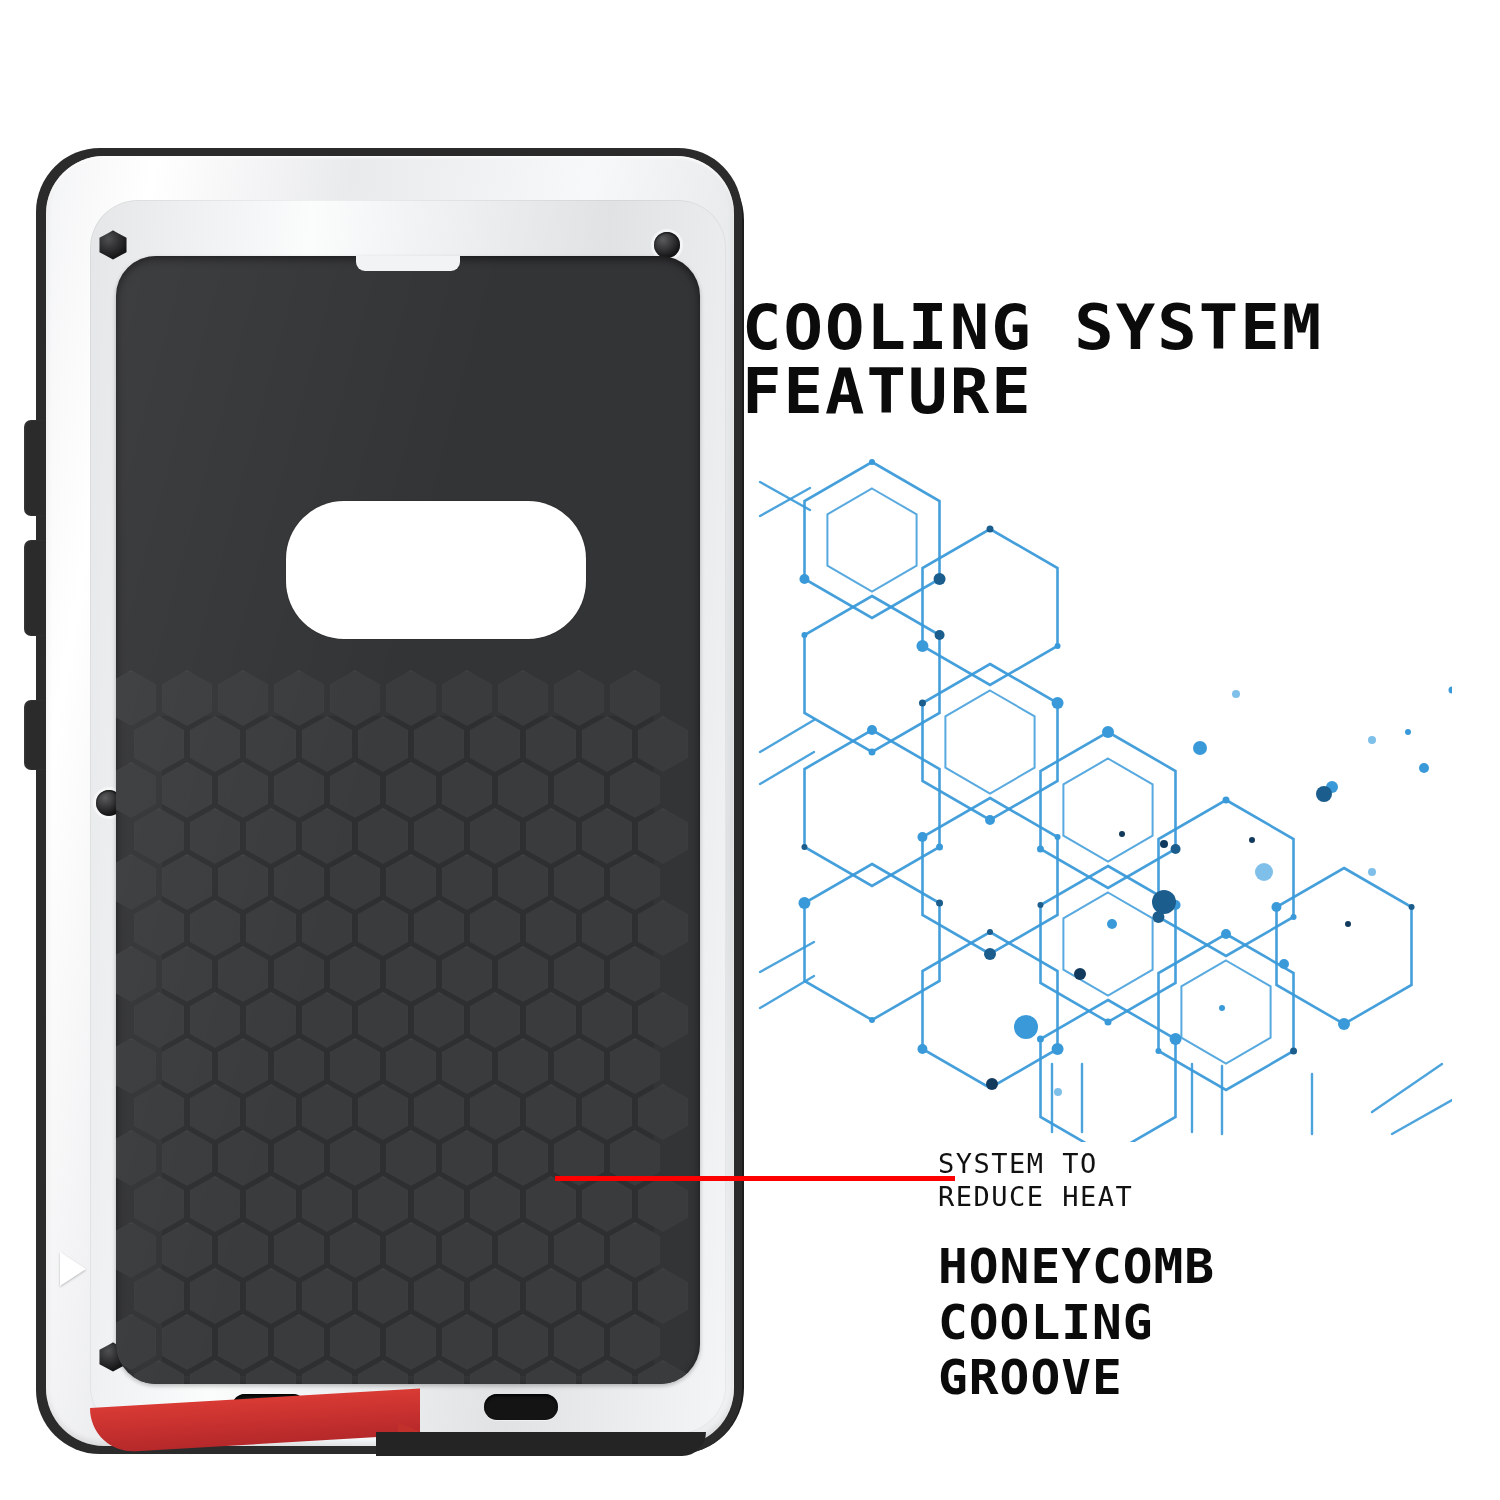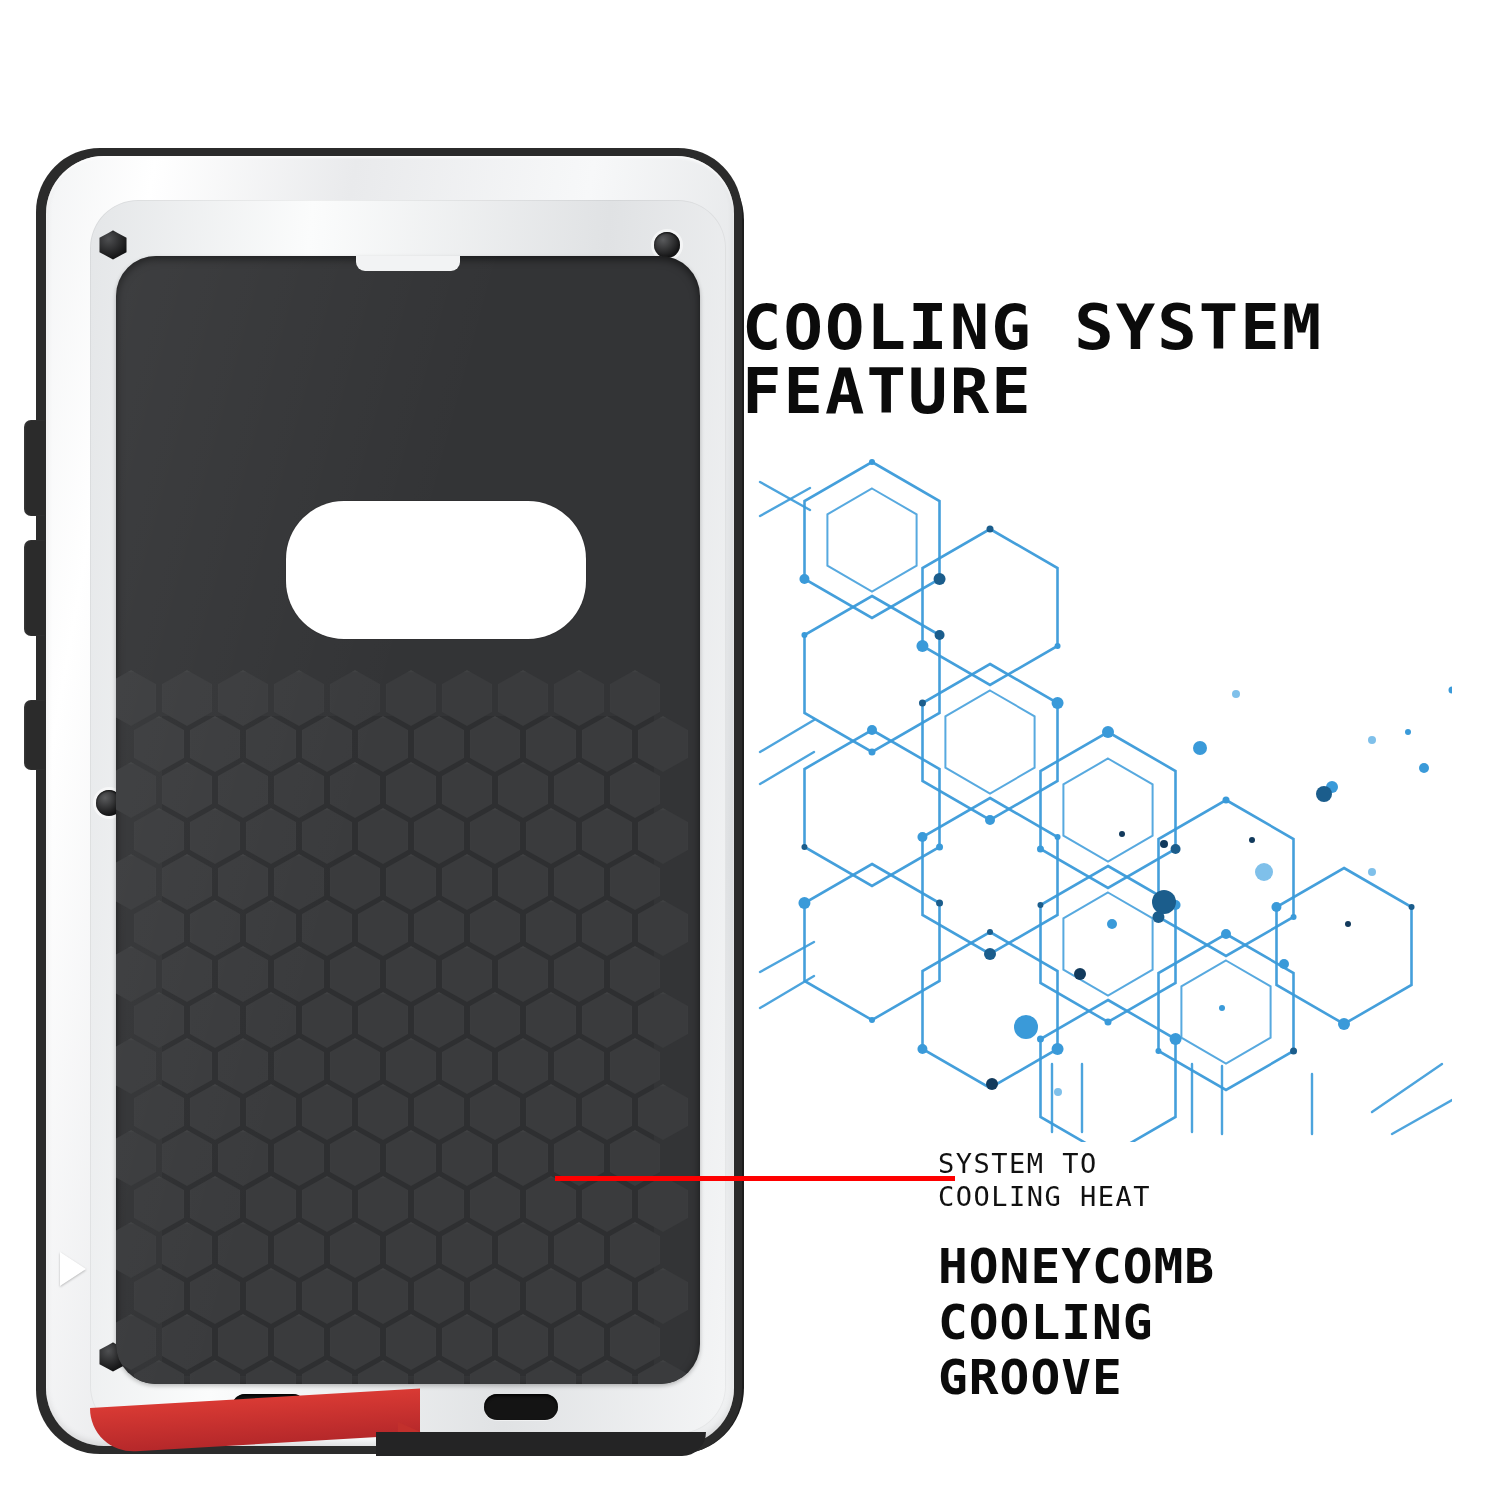--- a/index.html
+++ b/index.html
@@ -497,19 +497,19 @@
           <circle cx="470" cy="556" r="3" fill="#3a9ad9"></circle>
           <circle cx="596" cy="472" r="3" fill="#123a5c"></circle>
         </g>
     </svg>
   </div>
 
   <div class="pointer-line"></div>
 
   <div class="callout">
     <div class="callout-sub">SYSTEM TO</div>
-    <div class="callout-sub">COOLING HEAT</div>
+    <div class="callout-sub">REDUCE HEAT</div>
     <div class="callout-main">HONEYCOMB</div>
     <div class="callout-main" style="margin-top:2px">COOLING</div>
     <div class="callout-main" style="margin-top:2px">GROOVE</div>
   </div>
 
 </div>
 
 </body></html>

